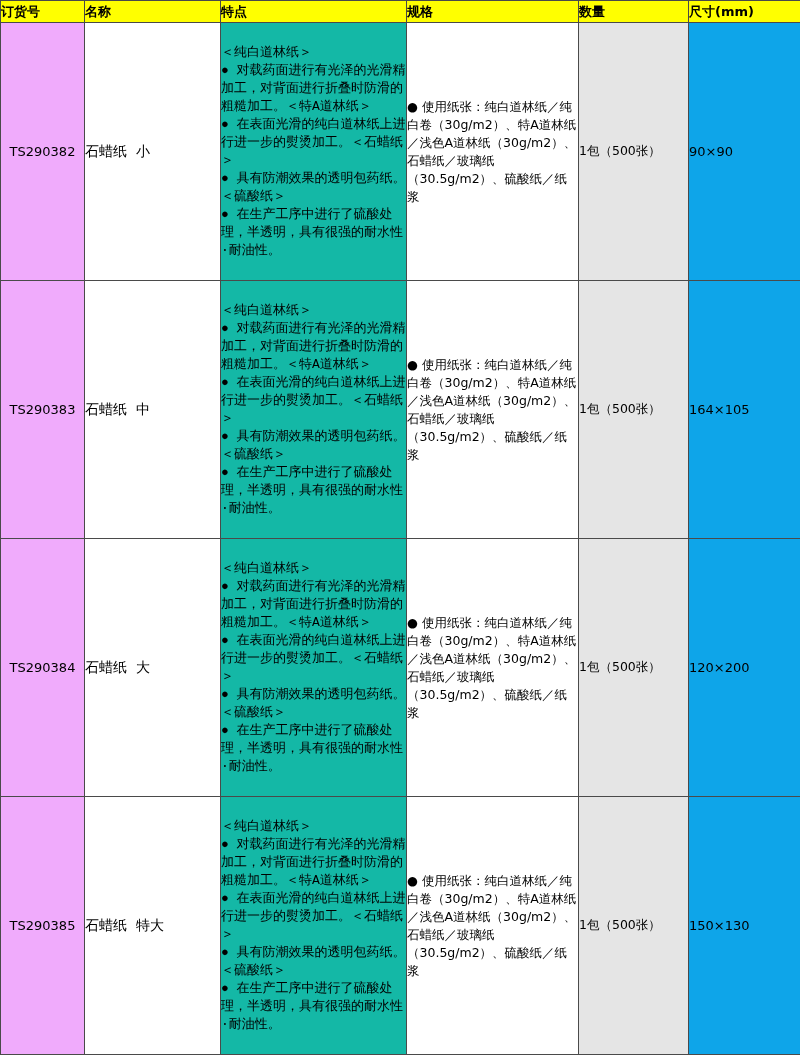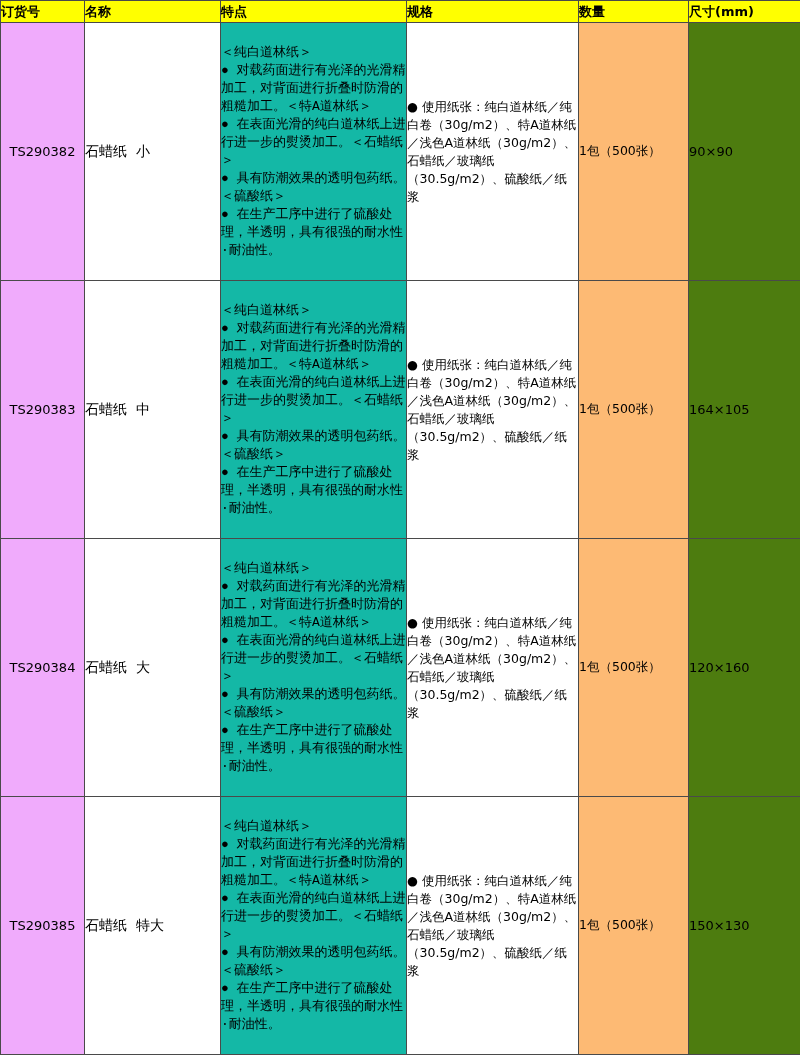--- a/index.html
+++ b/index.html
@@ -64,27 +64,27 @@
     font-family: Liberation Mono, monospace;
   }
   td.spec-cell {
     background: #ffffff;
     font-size: 12.5px;
     line-height: 18px;
     padding: 3px 4px 3px 5px;
     vertical-align: middle;
   }
   td.qty-cell {
-    background: #fdba74;
+    background: #e5e5e5;
     font-size: 12.5px;
     padding: 2px 4px;
     vertical-align: middle;
   }
   td.size-cell {
-    background: #4d7c0f;
+    background: #0ea5e9;
     font-size: 13px;
     padding: 2px 4px;
     vertical-align: middle;
   }
   .feature-line { display: block; }
   .bullet-line { display: block; text-indent: 0; }
   .spec-line { display: block; }
   .row-tall { height: 258px; }
 </style>
 </head>
@@ -152,21 +152,21 @@
         <span class="feature-line">＜纯白道林纸＞</span>
         <span class="bullet-line">● 对载药面进行有光泽的光滑精加工，对背面进行折叠时防滑的粗糙加工。＜特A道林纸＞</span>
         <span class="bullet-line">● 在表面光滑的纯白道林纸上进行进一步的熨烫加工。＜石蜡纸＞</span>
         <span class="bullet-line">● 具有防潮效果的透明包药纸。＜硫酸纸＞</span>
         <span class="bullet-line">● 在生产工序中进行了硫酸处理，半透明，具有很强的耐水性·耐油性。</span>
       </td>
       <td class="spec-cell">
         <span class="spec-line">● 使用纸张：纯白道林纸／纯白卷（30g/m2）、特A道林纸／浅色A道林纸（30g/m2）、石蜡纸／玻璃纸（30.5g/m2）、硫酸纸／纸浆</span>
       </td>
       <td class="qty-cell">1包（500张）</td>
-      <td class="size-cell">120×160</td>
+      <td class="size-cell">120×200</td>
     </tr>
 
     <tr class="row-tall">
       <td class="order-cell">TS290385</td>
       <td class="name-cell">石蜡纸  特大</td>
       <td class="feature-cell">
         <span class="feature-line">＜纯白道林纸＞</span>
         <span class="bullet-line">● 对载药面进行有光泽的光滑精加工，对背面进行折叠时防滑的粗糙加工。＜特A道林纸＞</span>
         <span class="bullet-line">● 在表面光滑的纯白道林纸上进行进一步的熨烫加工。＜石蜡纸＞</span>
         <span class="bullet-line">● 具有防潮效果的透明包药纸。＜硫酸纸＞</span>

